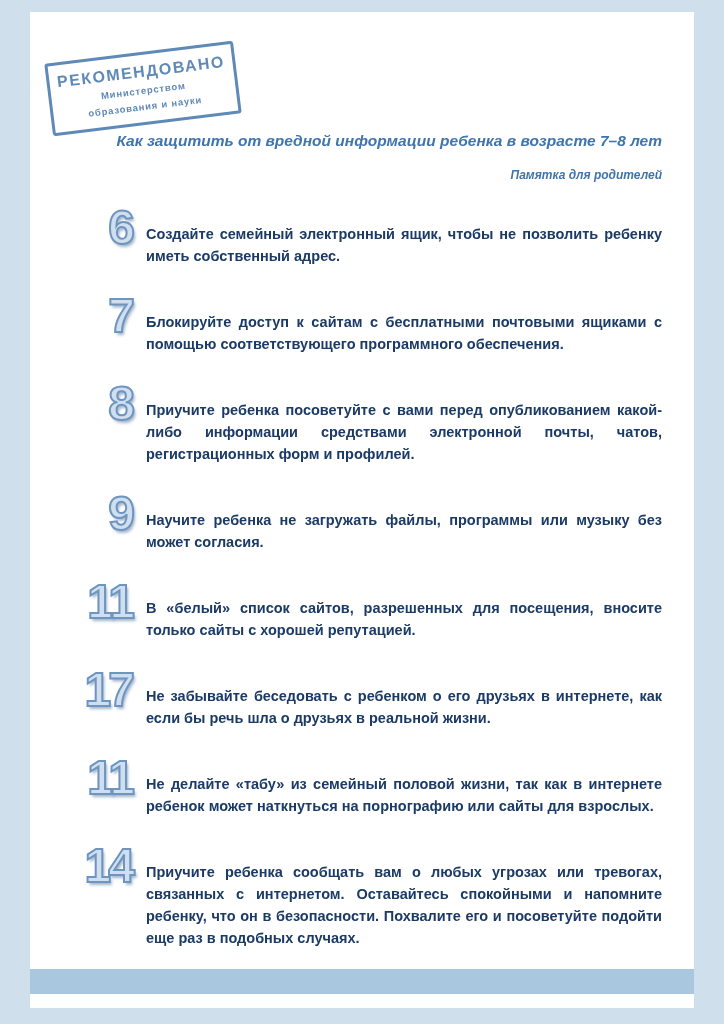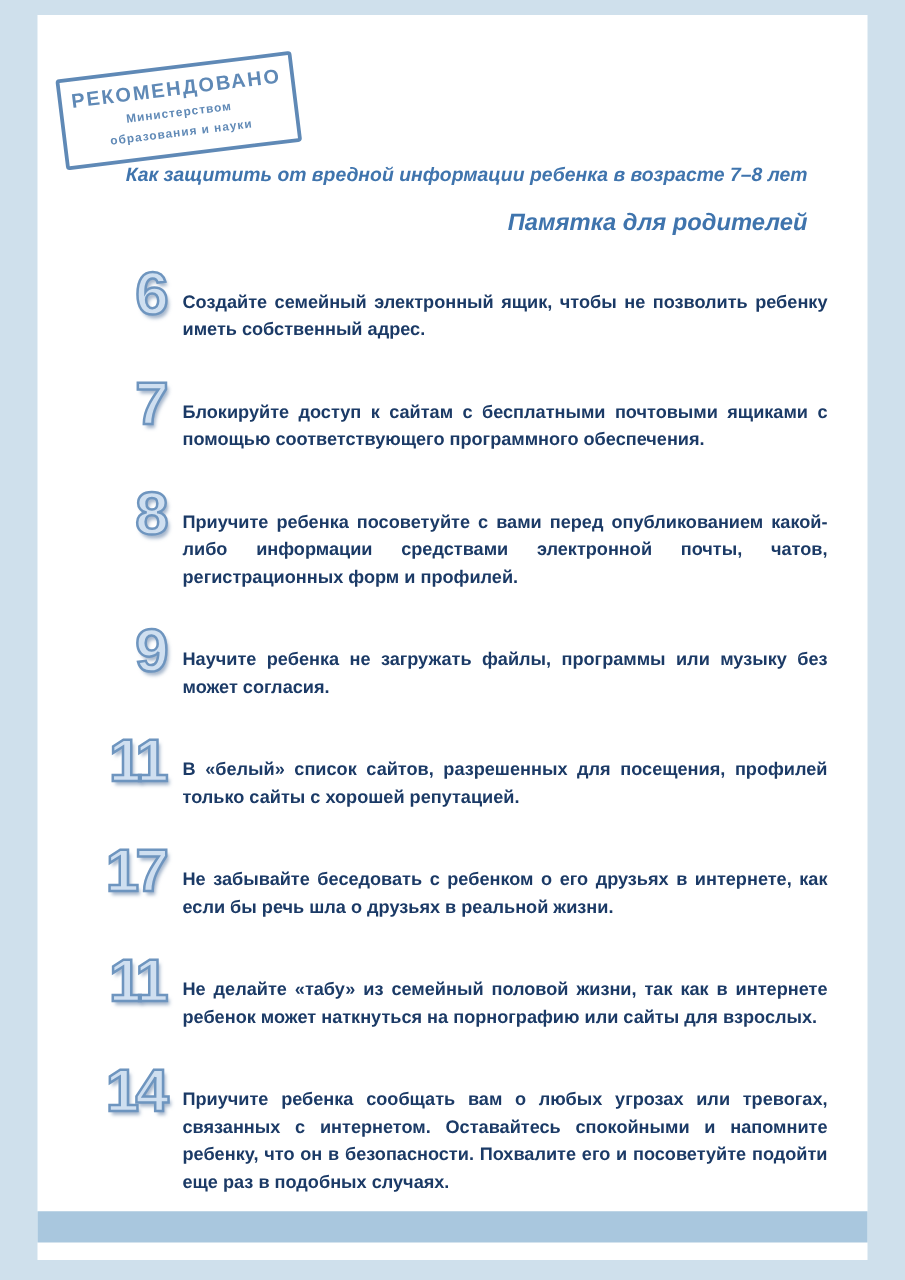--- a/index.html
+++ b/index.html
@@ -56,34 +56,34 @@
   }
   .stamp .small {
     font-size: 9.5px;
     font-weight: bold;
     letter-spacing: 0.8px;
     line-height: 12px;
     margin-top: 4px;
   }
   
   .header {
-    margin: 118px 48px 0 60px;
+    margin: 118px 32px 0 60px;
     text-align: right;
   }
   .title {
     color: #3f74ad;
     font-size: 15.5px;
     font-weight: bold;
     font-style: italic;
     line-height: 21px;
   }
   .subtitle {
     margin-top: 17px;
     color: #3f74ad;
-    font-size: 19px;
+    font-size: 12px;
     font-weight: bold;
     font-style: italic;
   }
   
   .list {
     margin: 30px 32px 0 50px;
   }
   .item {
     display: flex;
     align-items: flex-start;
@@ -149,21 +149,21 @@
       </div>
 
       <div class="item">
         <div class="num">9</div>
         <div class="txt">Научите ребенка не загружать файлы, программы или музыку без может согласия.</div>
       </div>
 
 
       <div class="item">
         <div class="num">11</div>
-        <div class="txt">В «белый» список сайтов, разрешенных для посещения, профилей только сайты с хорошей репутацией.</div>
+        <div class="txt">В «белый» список сайтов, разрешенных для посещения, вносите только сайты с хорошей репутацией.</div>
       </div>
 
       <div class="item">
         <div class="num">17</div>
         <div class="txt">Не забывайте беседовать с ребенком о его друзьях в интернете, как если бы речь шла о друзьях в реальной жизни.</div>
       </div>
 
       <div class="item">
         <div class="num">11</div>
         <div class="txt">Не делайте «табу» из семейный половой жизни, так как в интернете ребенок может наткнуться на порнографию или сайты для взрослых.</div>

